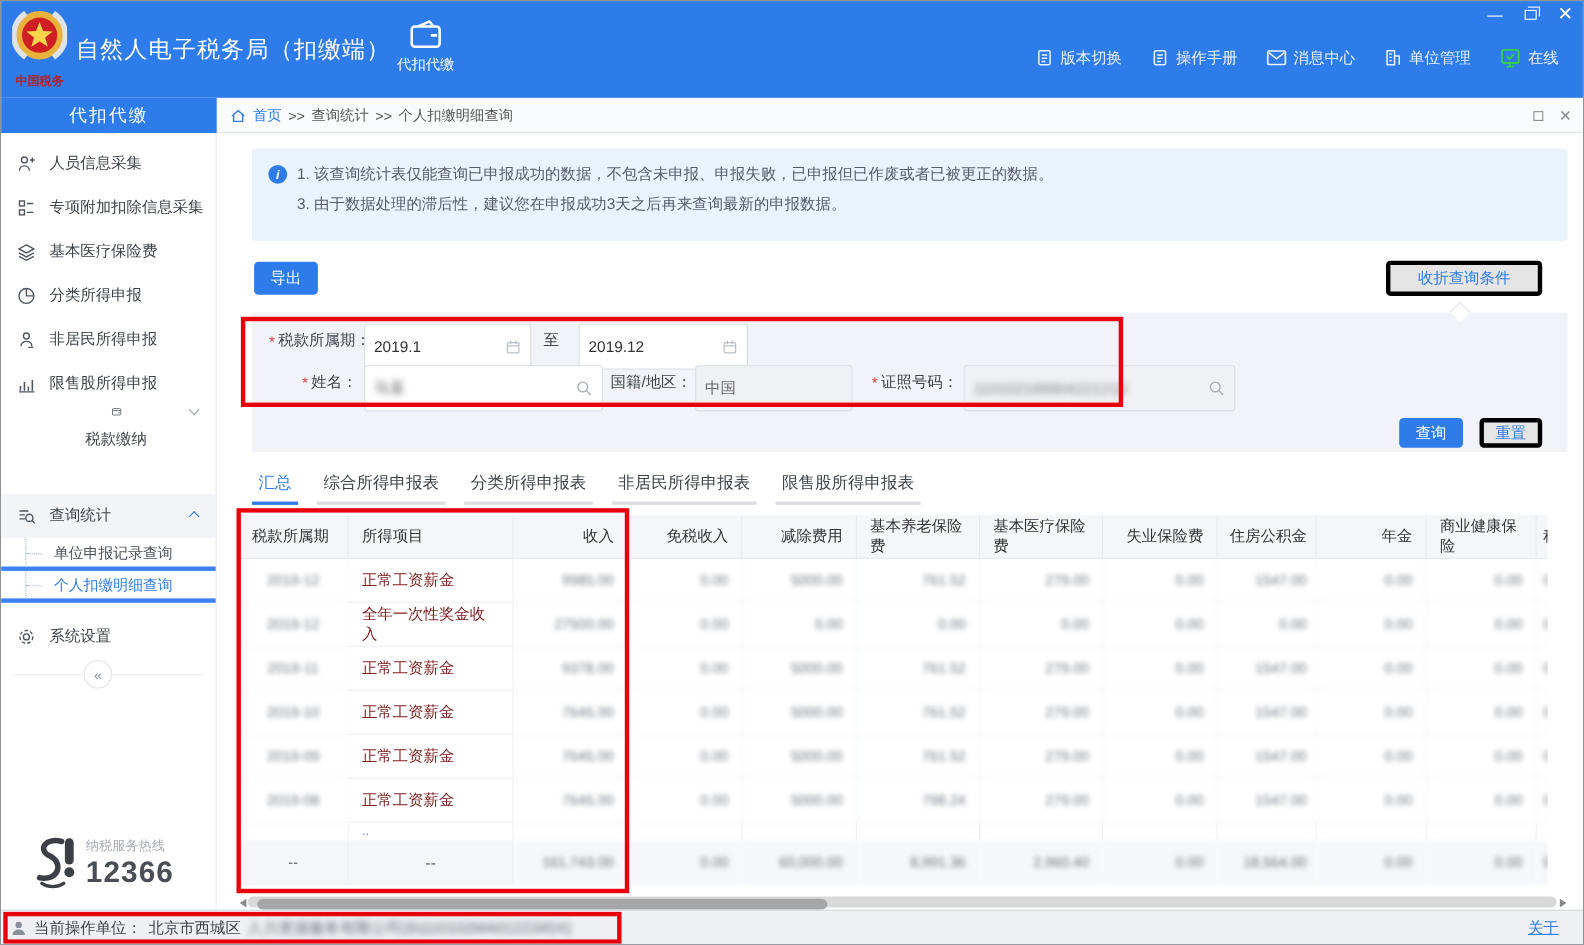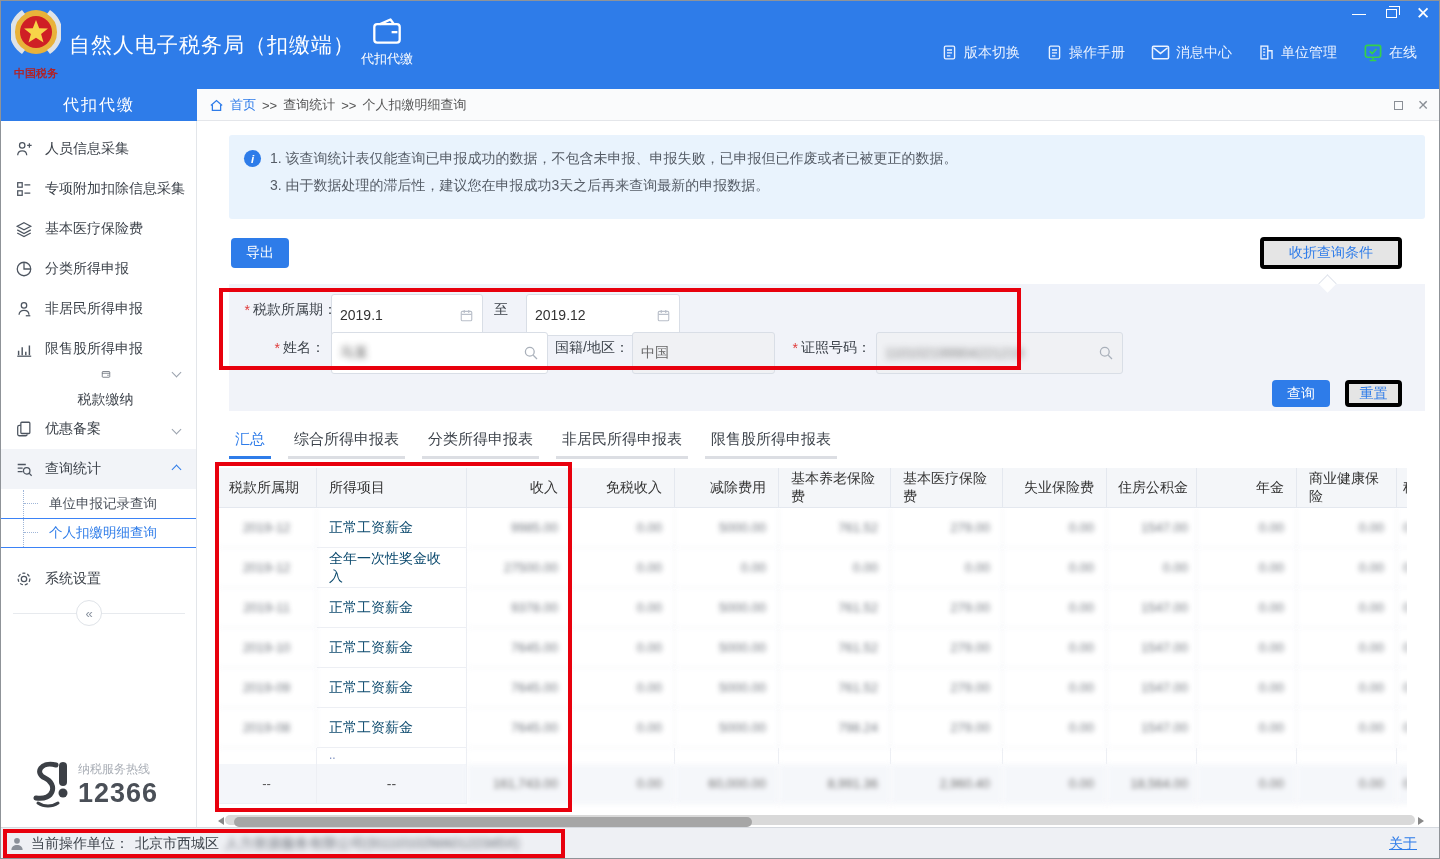--- a/index.html
+++ b/index.html
@@ -26,21 +26,21 @@
   .pagectl{position:absolute;right:12px;top:0;height:32px;display:flex;gap:14px;align-items:center;color:#8a8f96;}
   .pagectl .sq{width:9px;height:9px;border:1.5px solid #8a8f96;cursor:pointer;}
   .pagectl .x{font-size:14px;cursor:pointer;}
   
   .sidebar{position:absolute;left:0;top:120px;width:196px;height:772px;background:#fff;border-right:1px solid #e3e6ea;}
   .sitem{position:absolute;left:0;width:195px;height:40px;display:flex;align-items:center;gap:12px;padding-left:14px;font-size:14px;color:#3d434b;cursor:pointer;}
   .sitem .chev{position:absolute;right:16px;width:7px;height:7px;border-right:1.5px solid #9aa2ad;border-bottom:1.5px solid #9aa2ad;}
   .chev.down{transform:rotate(45deg);}
   .chev.up{transform:rotate(-135deg);border-color:#2e7ce9;}
   .sitem.current{background:#f2f4f8;}
-  .subitem{position:absolute;left:0;width:195px;height:29px;display:flex;align-items:center;padding-left:48px;font-size:13.5px;color:#4a505a;border-bottom:1px solid #3b82f6;cursor:pointer;}
+  .subitem{position:absolute;left:0;width:195px;height:29px;display:flex;align-items:center;padding-left:48px;font-size:13.5px;color:#4a505a;border-bottom:4px solid #3b82f6;cursor:pointer;}
   .subitem:first-of-type{border-top:1px solid #eef0f4;}
   .subitem.active{color:#2e7ce9;}
   .tree{position:absolute;left:22px;top:0;height:100%;border-left:1px dotted #9fb6d8;}
   .tree:after{content:"";position:absolute;left:0;top:13px;width:14px;border-top:1px dotted #9fb6d8;}
   .collapse-line{position:absolute;left:12px;width:172px;border-top:1px solid #e7eaee;}
   .collapse-btn{position:absolute;left:75px;width:26px;height:26px;border:1px solid #dfe3e8;border-radius:50%;background:#fff;color:#8a93a0;display:flex;align-items:center;justify-content:center;font-size:13px;cursor:pointer;}
   .hotline{position:absolute;left:25px;top:635px;width:165px;height:58px;display:flex;align-items:center;gap:6px;}
   .hotline .txt .t1{color:#a8adb5;font-size:12px;}
   .hotline .txt .t2{color:#4a4f57;font-size:27px;font-weight:bold;letter-spacing:1px;}
   
@@ -69,21 +69,21 @@
   
   .table-wrap{position:absolute;left:20px;top:347px;width:1190px;height:343px;overflow:hidden;}
   .trow{display:flex;width:1300px;}
   .cell{border-right:1px solid #edeff4;border-bottom:1px solid #edeff4;display:flex;align-items:center;font-size:13px;color:#5a606a;padding:0 12px;}
   .thead .cell{background:#f4f6f9;border-color:#e4e8ef;color:#333;font-size:14px;height:46px;}
   .trow .cell{height:40px;}
   .trow.partial .cell{height:16px;border-bottom:none;align-items:flex-start;color:#7d90c0;font-size:12px;}
   .trow.sumrow .cell{background:#f4f6fa;color:#555;}
   .c-period{width:100px;justify-content:center;}
   .thead .c-period{justify-content:flex-start;}
-  .c-item{width:150px;font-size:14px;color:#0c4a6e;}
+  .c-item{width:150px;font-size:14px;color:#7f1d1d;}
   .c-income{width:104px;justify-content:flex-end;}
   .c-taxfree{width:104px;justify-content:flex-end;}
   .c-deduct{width:104px;justify-content:flex-end;}
   .c-pension{width:112px;justify-content:flex-end;}
   .c-medical{width:112px;justify-content:flex-end;}
   .c-unemp{width:104px;justify-content:flex-end;}
   .c-housing{width:90px;justify-content:flex-end;padding:0 8px;}
   .c-annuity{width:100px;justify-content:flex-end;}
   .c-health{width:100px;justify-content:flex-end;}
   .c-taxext{width:120px;justify-content:flex-start;padding-left:6px;}
@@ -246,28 +246,20 @@
       <span>限售股所得申报</span>
     </div>
     <div class="sitem" style="top:248px;flex-direction:column;">
       <svg width="18" height="18" viewBox="0 0 20 20">
           <rect x="2.5" y="5" width="15" height="11.5" rx="1.5" fill="none" stroke="#4d5560" stroke-width="1.4"></rect>
           <path d="M2.5 8.5h15M12.5 12.5h3" stroke="#4d5560" stroke-width="1.4"></path>
         </svg>
       <span>税款缴纳</span>
       <i class="chev down"></i>
     </div>
-    <div class="sitem" style="top:288px;">
-      <svg width="18" height="18" viewBox="0 0 20 20">
-          <rect x="6.5" y="2.5" width="10" height="12.5" rx="1" fill="none" stroke="#4d5560" stroke-width="1.4"></rect>
-          <path d="M6.5 6H4.8A1.8 1.8 0 003 7.8v7.9a1.8 1.8 0 001.8 1.8h6.9a1.8 1.8 0 001.8-1.8" fill="none" stroke="#4d5560" stroke-width="1.4"></path>
-        </svg>
-      <span>优惠备案</span>
-      <i class="chev down"></i>
-    </div>
     <div class="sitem current" style="top:328px;">
       <svg width="18" height="18" viewBox="0 0 20 20">
           <path d="M3 5h9M3 9h5.5M3 13h5.5" stroke="#4d5560" stroke-width="1.4"></path>
           <circle cx="13" cy="12" r="3.6" fill="none" stroke="#4d5560" stroke-width="1.4"></circle>
           <path d="M15.6 14.6L18.5 17.5" stroke="#4d5560" stroke-width="1.4"></path>
         </svg>
       <span>查询统计</span>
       <i class="chev up"></i>
     </div>
 

